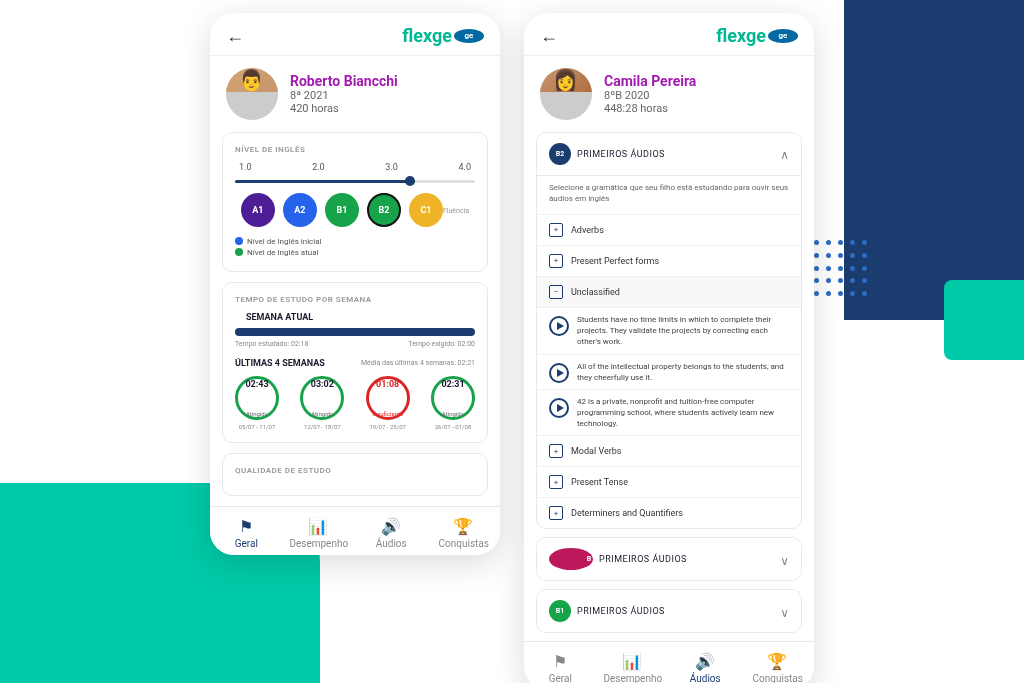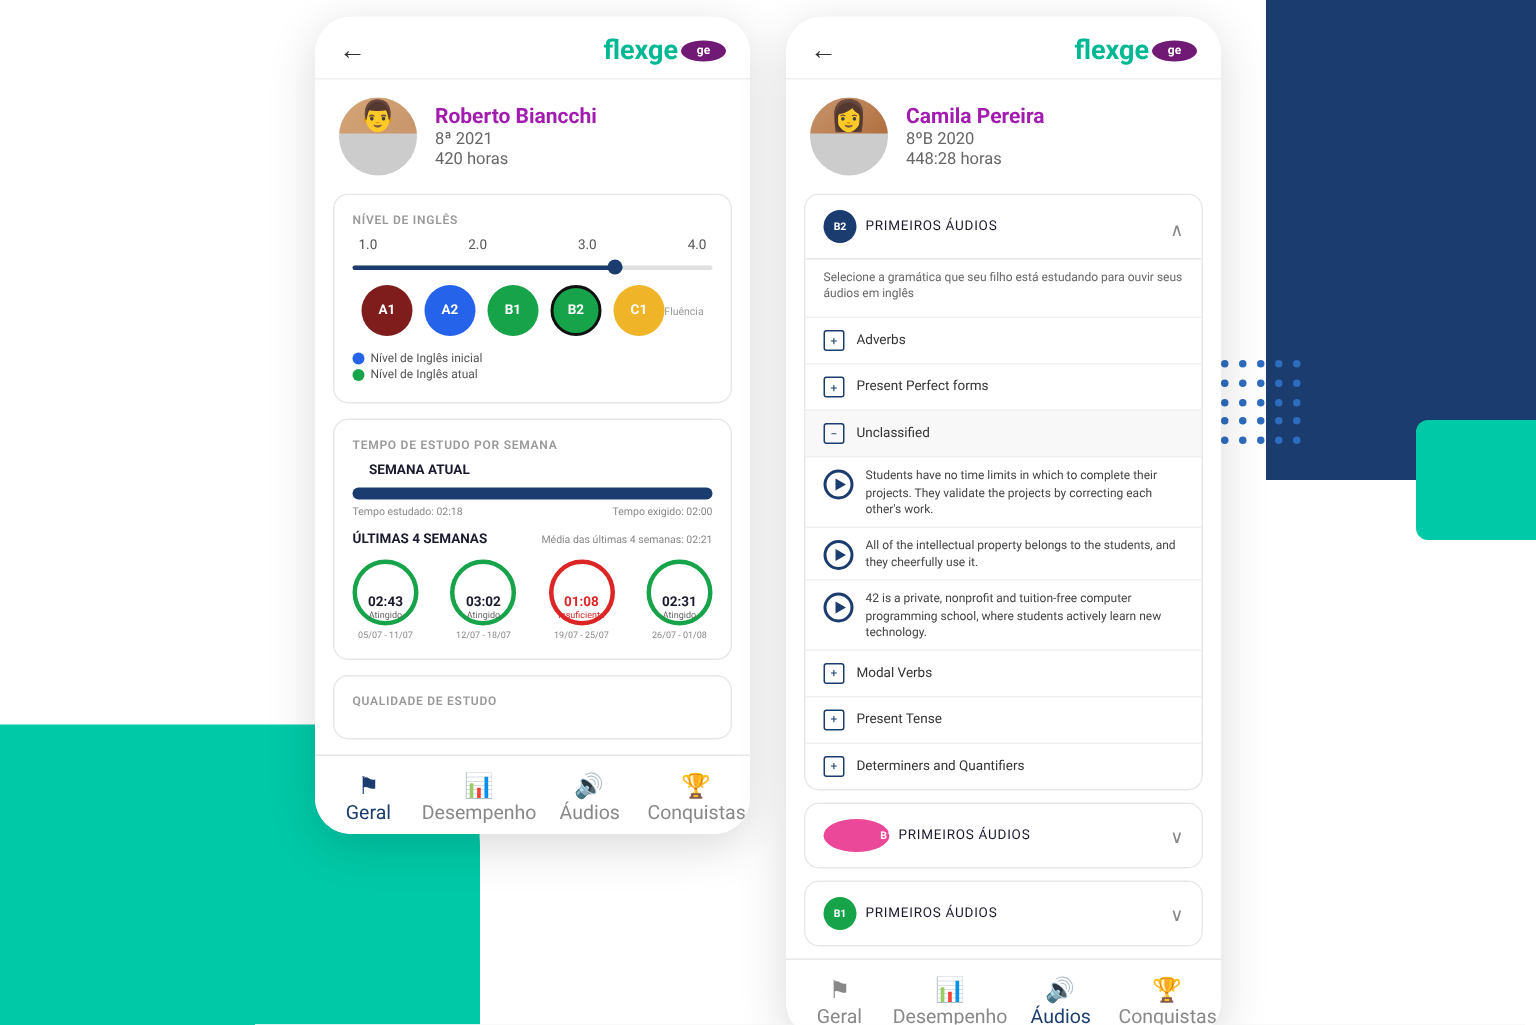--- a/index.html
+++ b/index.html
@@ -109,21 +109,21 @@
       font-weight: 700;
       color: #00b894;
       display: flex;
       align-items: center;
       gap: 2px;
       margin-left: 15px;
     }
 
     .logo-badge {
       font-size: 8px;
-      background: #701a75;
+      background: #0369a1;
       color: #fff;
       border-radius: 50%;
       width: 30px;
       height: 14px;
       display: flex;
       align-items: center;
       justify-content: center;
       font-weight: 700;
     }
 
@@ -230,21 +230,21 @@
       height: 34px;
       border-radius: 50%;
       display: flex;
       align-items: center;
       justify-content: center;
       font-size: 9px;
       font-weight: 700;
       color: #fff;
     }
 
-    .badge-a1 { background: #7f1d1d; }
+    .badge-a1 { background: #4c1d95; }
     .badge-a2 { background: #2563eb; }
     .badge-b1 { background: #16a34a; }
     .badge-b2 { background: #16a34a; border: 2px solid #111; }
     .badge-fluencia {
       display: flex;
       flex-direction: row;
       align-items: center;
     }
     .badge-fluencia-circle {
       width: 34px;
@@ -341,21 +341,21 @@
     }
 
     .week-circle {
       width: 44px;
       height: 44px;
       border-radius: 50%;
       border: 3px solid;
       display: flex;
       flex-direction: column;
       align-items: center;
-      justify-content: flex-end;
+      justify-content: space-between;
     }
 
     .week-circle.green { border-color: #16a34a; }
     .week-circle.red { border-color: #dc2626; }
 
     .week-time {
       font-size: 9px;
       font-weight: 700;
       color: #1a1a2e;
     }
@@ -399,21 +399,21 @@
 
     .nav-item.active {
       color: #1a3c6e;
     }
 
     .nav-icon {
       font-size: 16px;
     }
 
     .nav-label {
-      font-size: 13px;
+      font-size: 10px;
     }
 
     
     .audio-section {
       margin: 0 12px 8px;
       border: 1px solid #e8e8e8;
       border-radius: 10px;
       overflow: hidden;
     }
 
@@ -441,21 +441,21 @@
       border-radius: 50%;
       background: #1a3c6e;
       color: #fff;
       font-size: 7px;
       font-weight: 700;
       display: flex;
       align-items: center;
       justify-content: center;
     }
 
-    .level-pill.b1plus { background: #ec4899; padding-left: 44px; }
+    .level-pill.b1plus { background: #be185d; padding-left: 44px; }
     .level-pill.b1 { background: #16a34a; }
 
     .audio-title {
       font-size: 9px;
       font-weight: 400;
       color: #1a1a2e;
       text-transform: uppercase;
       letter-spacing: 0.5px;
     }
 

